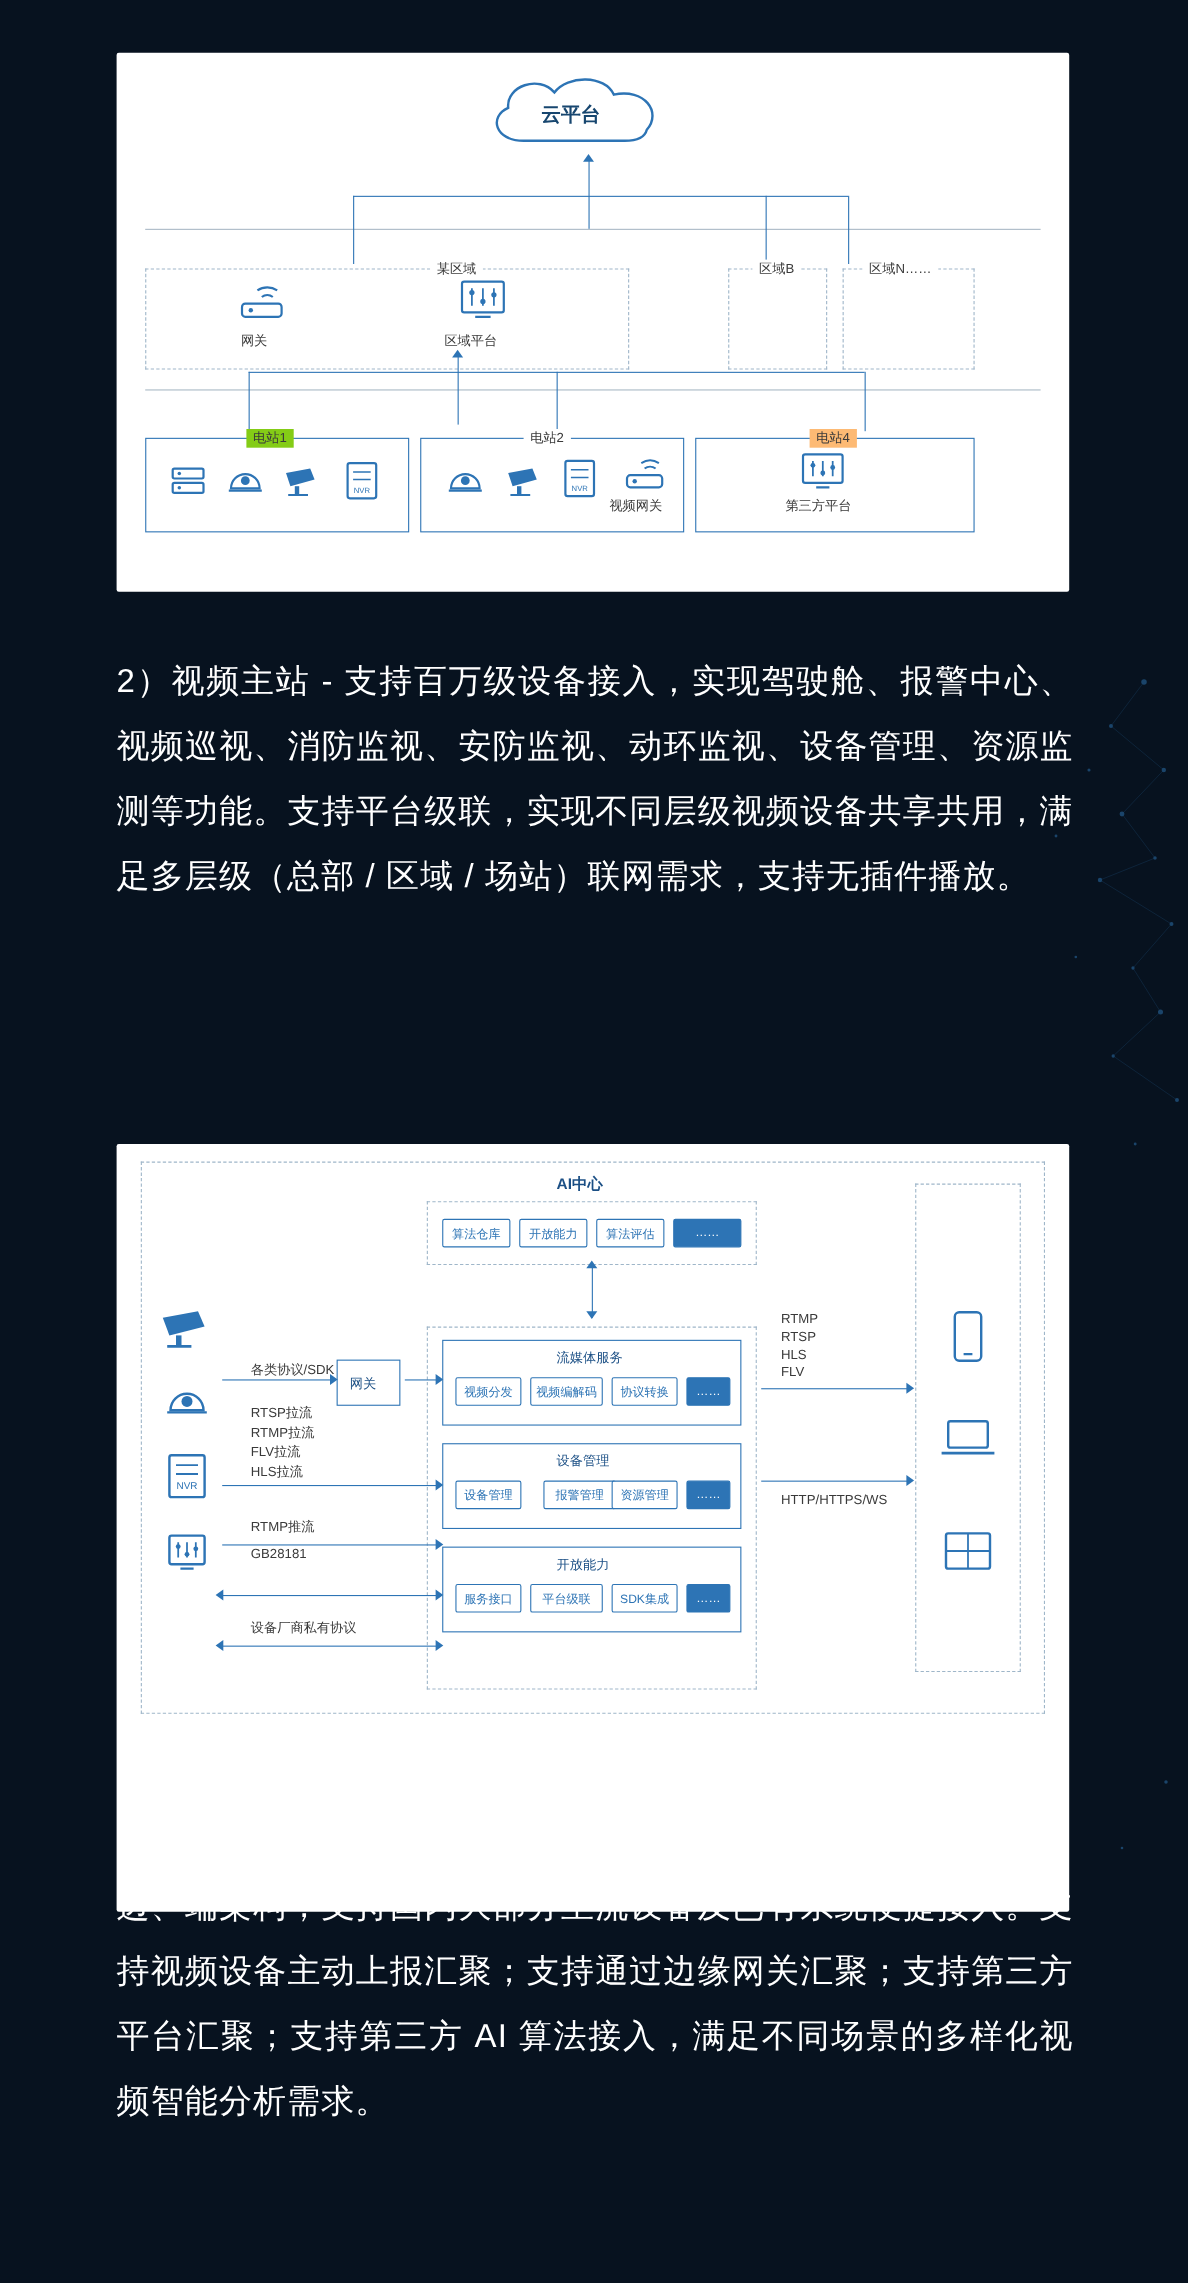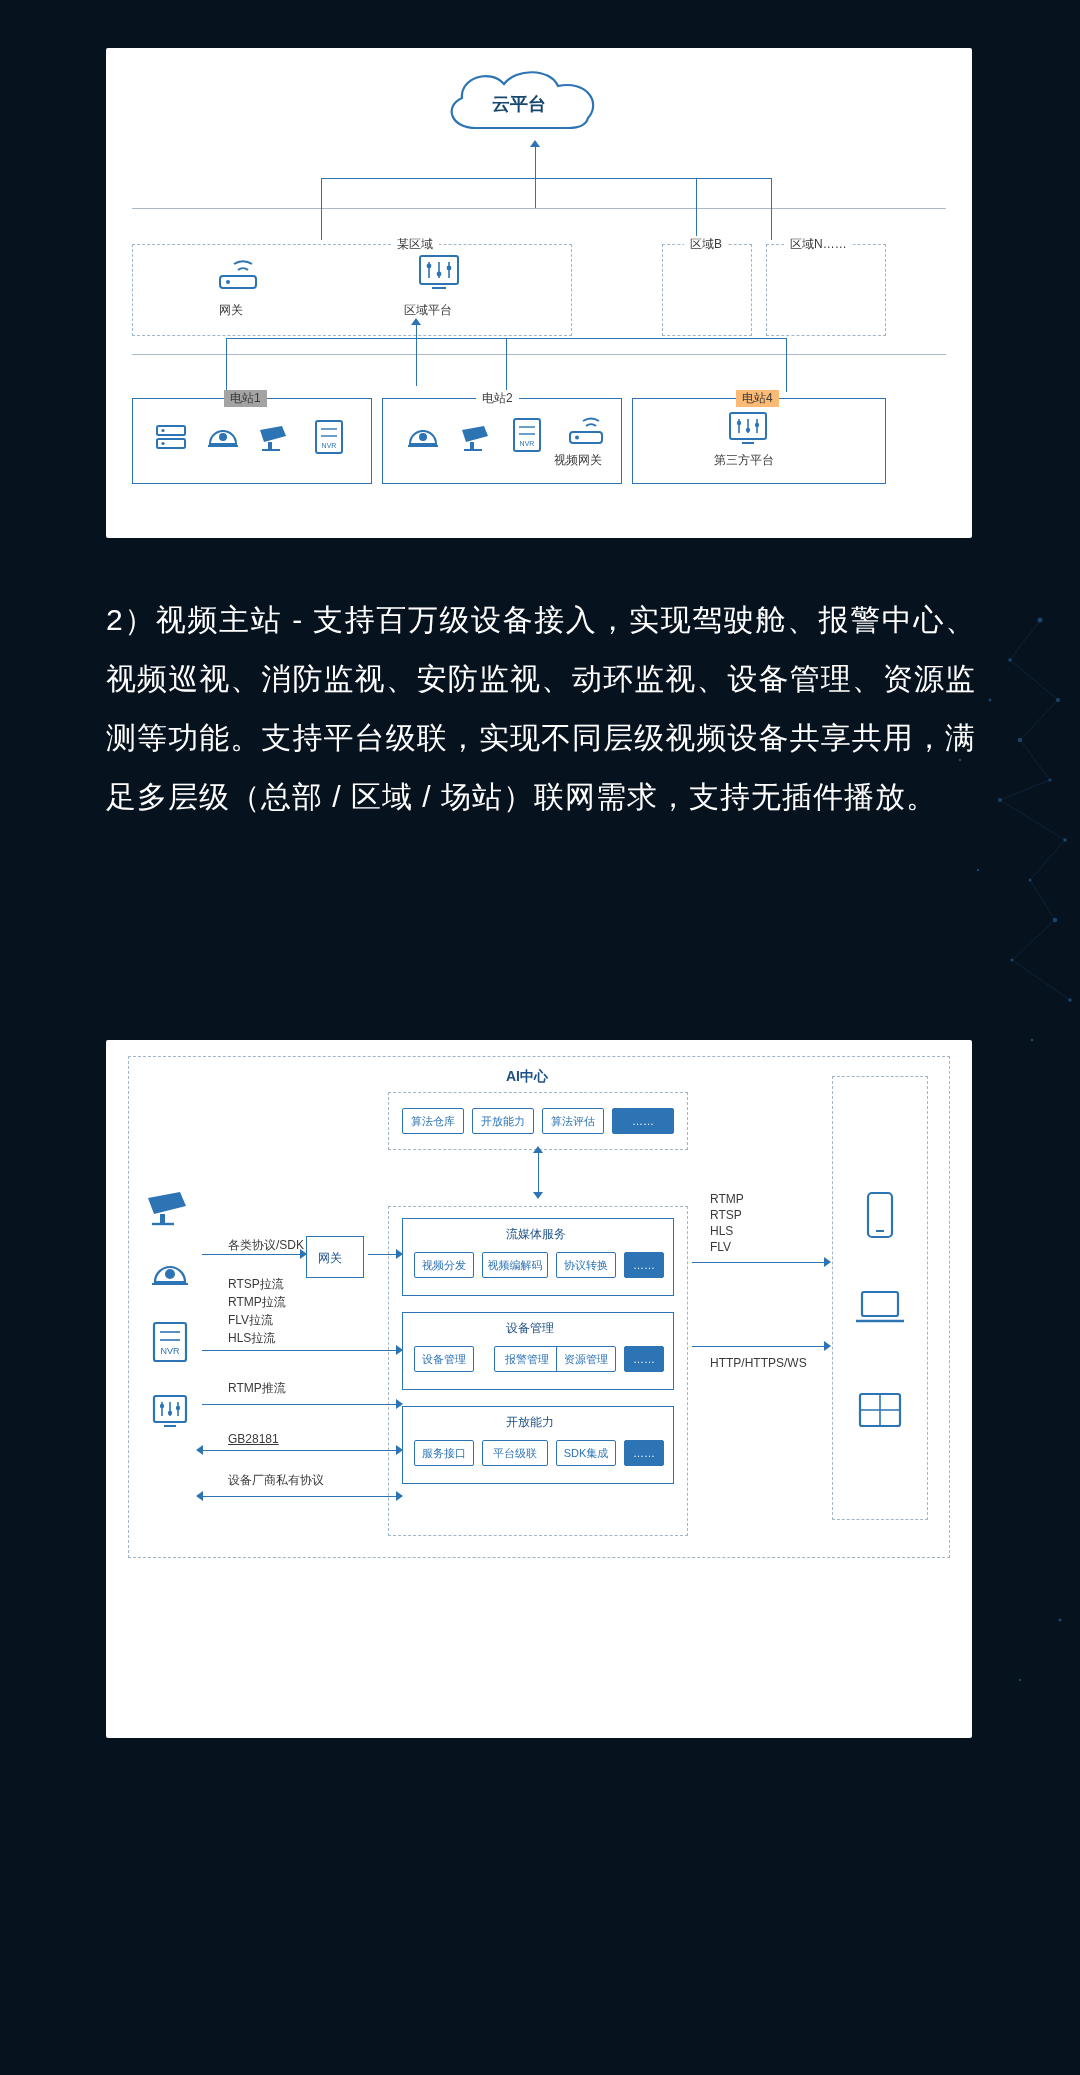--- a/index.html
+++ b/index.html
@@ -148,21 +148,21 @@
     <div class="ln h grey" style="left:26px;top:306px;width:814px;"></div>
 
     <div class="ln v" style="left:310px;top:276px;height:62px;"></div>
     <div class="arrow ar-up" style="left:305px;top:270px;"></div>
     <div class="ln h" style="left:120px;top:290px;width:560px;"></div>
     <div class="ln v" style="left:120px;top:290px;height:54px;"></div>
     <div class="ln v" style="left:400px;top:290px;height:54px;"></div>
     <div class="ln v" style="left:680px;top:290px;height:54px;"></div>
 
     <div class="dbox solid" style="left:26px;top:350px;width:240px;height:86px;"></div>
-    <div class="lbl" style="left:118px;top:342px;background:#a3a3a3;padding:0 6px;">电站1</div>
+    <div class="lbl" style="left:118px;top:342px;background:#84cc16;padding:0 6px;">电站1</div>
 
     <div class="dbox solid" style="left:276px;top:350px;width:240px;height:86px;"></div>
     <div class="lbl" style="left:370px;top:342px;background:#fff;padding:0 6px;">电站2</div>
 
     <div class="dbox solid" style="left:526px;top:350px;width:254px;height:86px;"></div>
     <div class="lbl" style="left:630px;top:342px;background:#fdba74;padding:0 6px;">电站4</div>
 
     <svg class="icon" style="left:48px;top:372px;" width="34" height="34">
       <rect x="3" y="6" width="28" height="9" rx="1.5" fill="none" stroke="#2d74b5" stroke-width="2"></rect>
       <rect x="3" y="19" width="28" height="9" rx="1.5" fill="none" stroke="#2d74b5" stroke-width="2"></rect>
@@ -303,21 +303,21 @@
     <div class="lbl" style="left:122px;top:254px;">RTMP拉流</div>
     <div class="lbl" style="left:122px;top:272px;">FLV拉流</div>
     <div class="lbl" style="left:122px;top:290px;">HLS拉流</div>
     <div class="ln h" style="left:96px;top:310px;width:196px;"></div>
     <div class="arrow ar-rt" style="left:290px;top:305px;"></div>
 
     <div class="lbl" style="left:122px;top:340px;">RTMP推流</div>
     <div class="ln h" style="left:96px;top:364px;width:196px;"></div>
     <div class="arrow ar-rt" style="left:290px;top:359px;"></div>
 
-    <div class="lbl" style="left:122px;top:392px;text-decoration:underline;">GB28181</div>
+    <div class="lbl" style="left:122px;top:365px;">GB28181</div>
     <div class="ln h" style="left:96px;top:410px;width:196px;"></div>
     <div class="arrow ar-rt" style="left:290px;top:405px;"></div>
     <div class="arrow ar-lt" style="left:90px;top:405px;"></div>
 
     <div class="lbl" style="left:122px;top:432px;">设备厂商私有协议</div>
     <div class="ln h" style="left:96px;top:456px;width:196px;"></div>
     <div class="arrow ar-rt" style="left:290px;top:451px;"></div>
     <div class="arrow ar-lt" style="left:90px;top:451px;"></div>
 
     <div class="lbl" style="left:604px;top:152px;">RTMP</div>
@@ -341,14 +341,15 @@
       <rect x="8" y="4" width="36" height="24" rx="2" fill="none" stroke="#2d74b5" stroke-width="2.2"></rect>
       <line x1="2" y1="33" x2="50" y2="33" stroke="#2d74b5" stroke-width="2.4"></line>
     </svg>
     <svg class="icon" style="left:750px;top:350px;" width="48" height="44">
       <rect x="4" y="4" width="40" height="32" rx="2" fill="none" stroke="#2d74b5" stroke-width="2.2"></rect>
       <line x1="24" y1="4" x2="24" y2="36" stroke="#2d74b5" stroke-width="1.6"></line>
       <line x1="4" y1="20" x2="44" y2="20" stroke="#2d74b5" stroke-width="1.6"></line>
     </svg>
   </div>
 
+  <div class="para" id="para3">3）站端智能辅控系统 &amp; 视频主站系统架构优势：基于云、管、边、端架构，支持国内大部分主流设备及已有系统便捷接入。支持视频设备主动上报汇聚；支持通过边缘网关汇聚；支持第三方平台汇聚；支持第三方 AI 算法接入，满足不同场景的多样化视频智能分析需求。</div>
 
 </div>
 
 </body></html>

